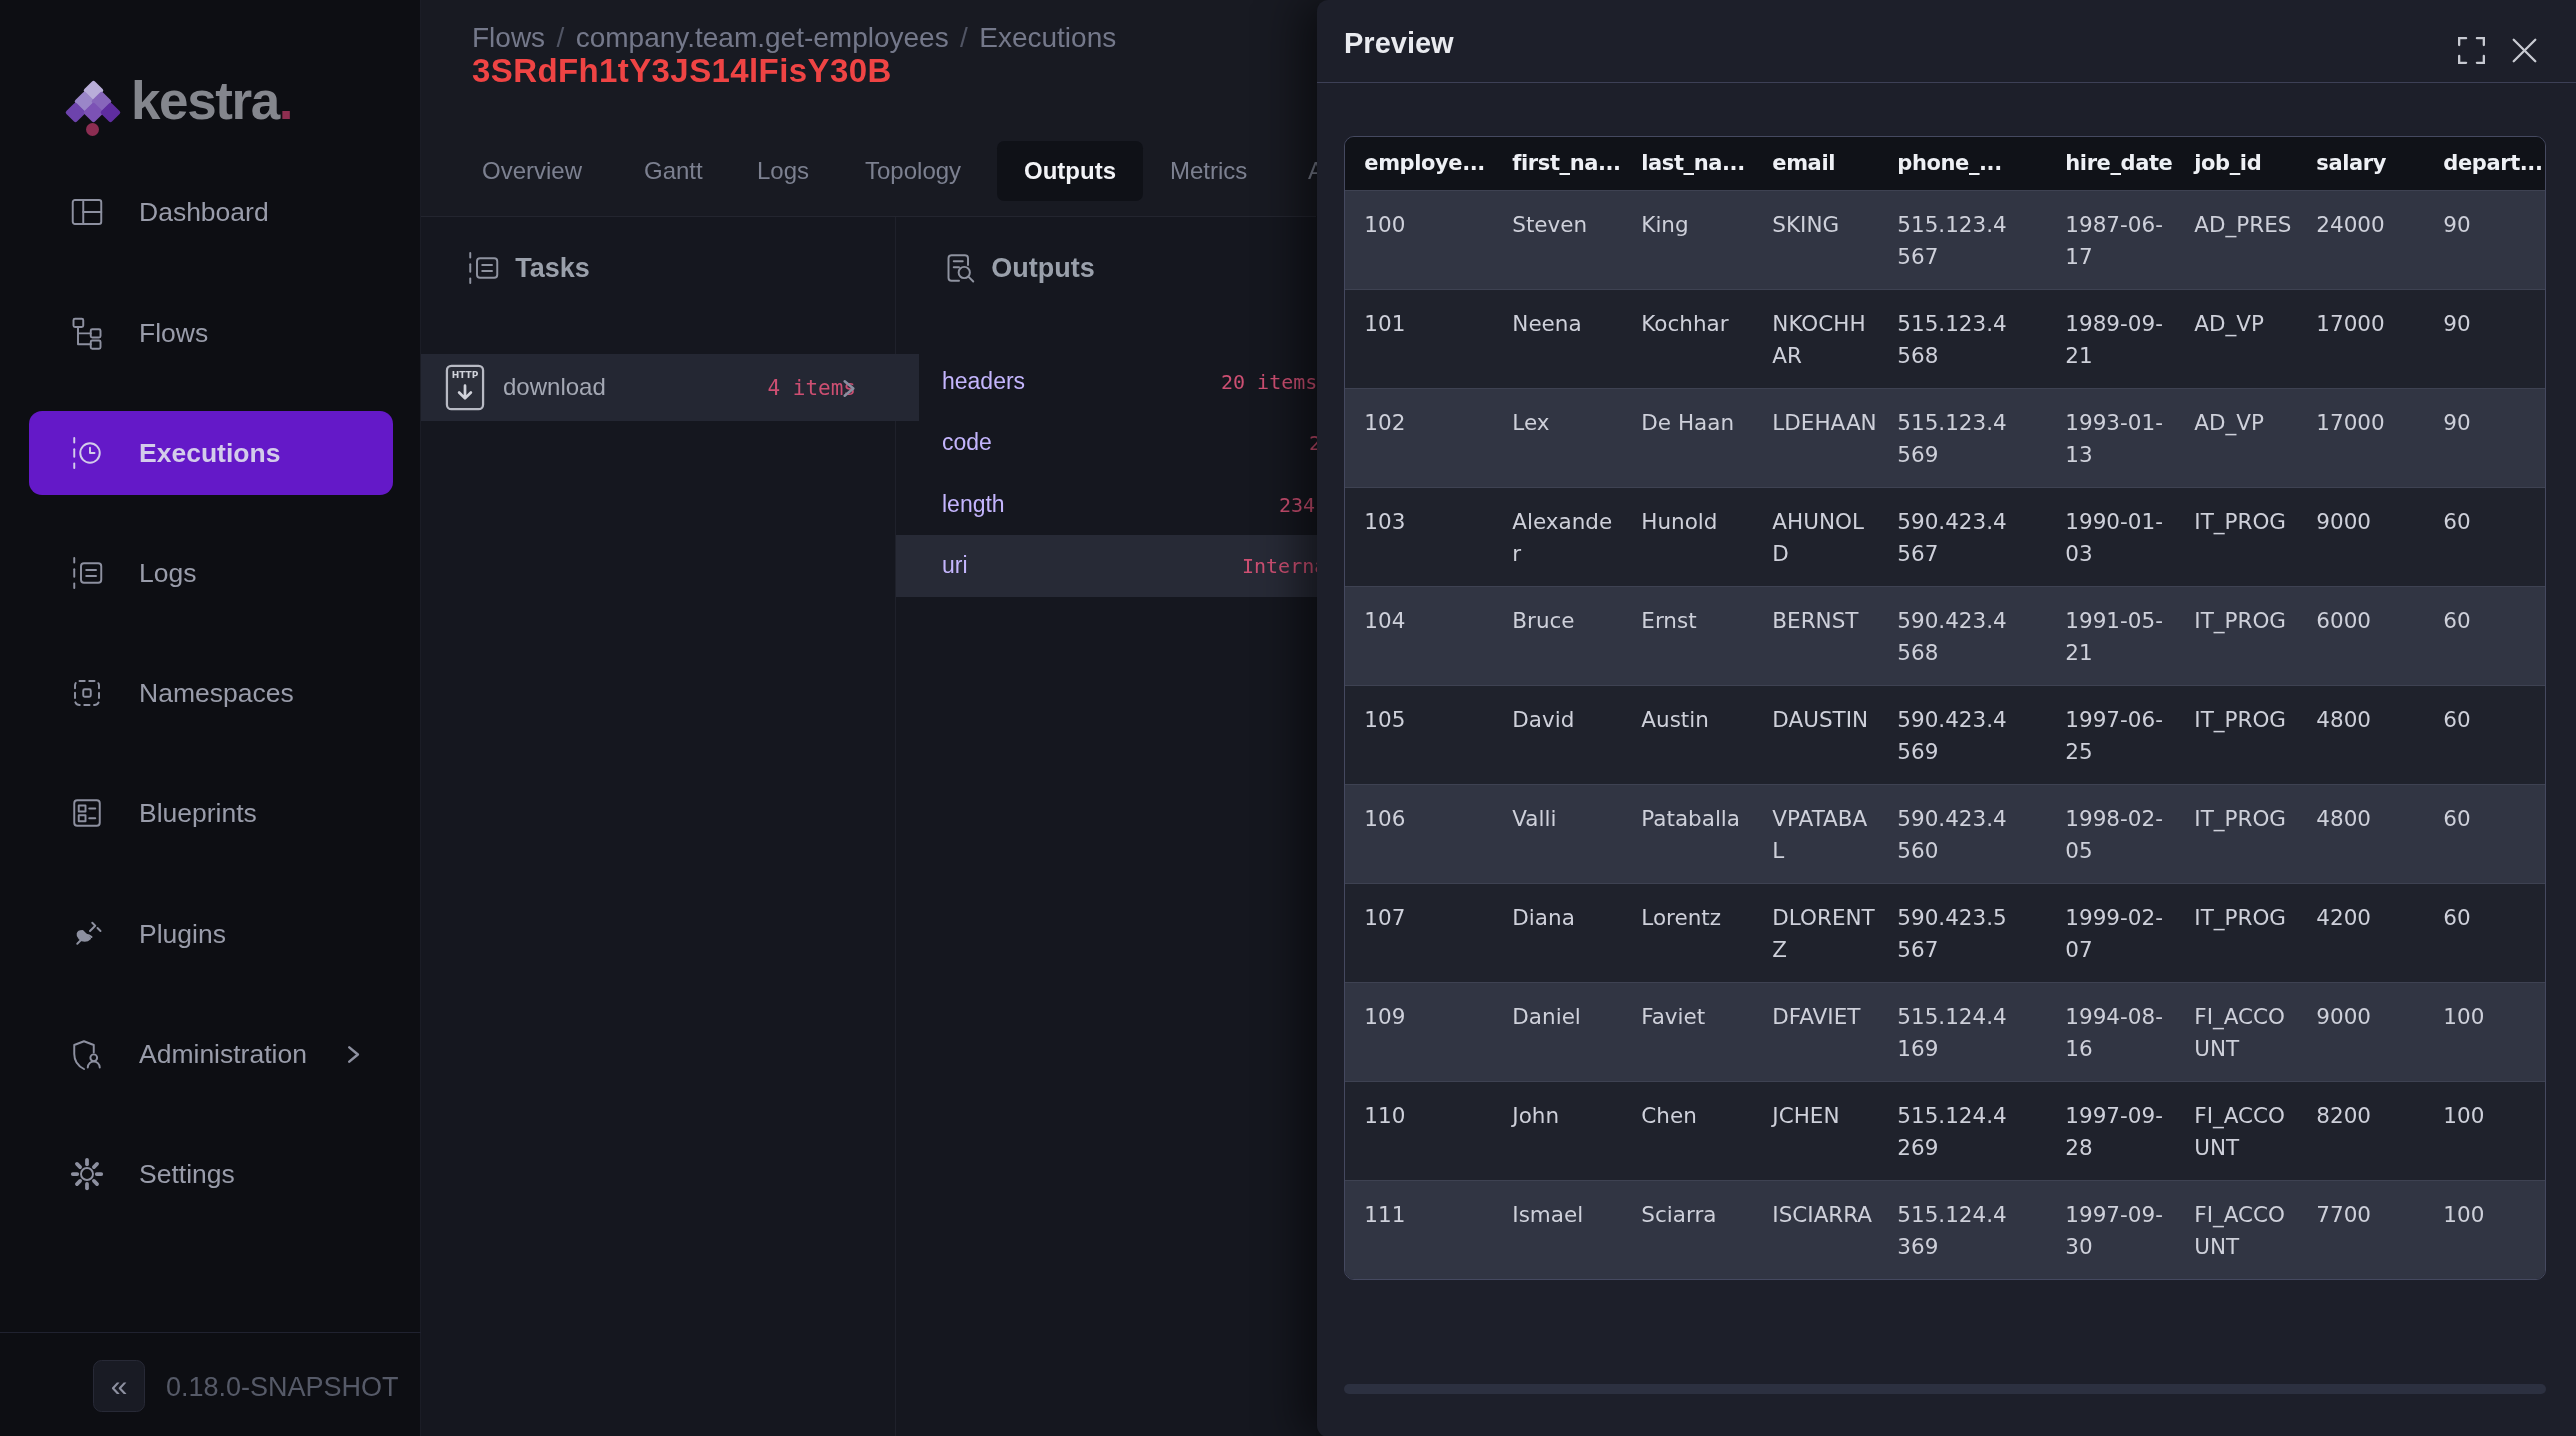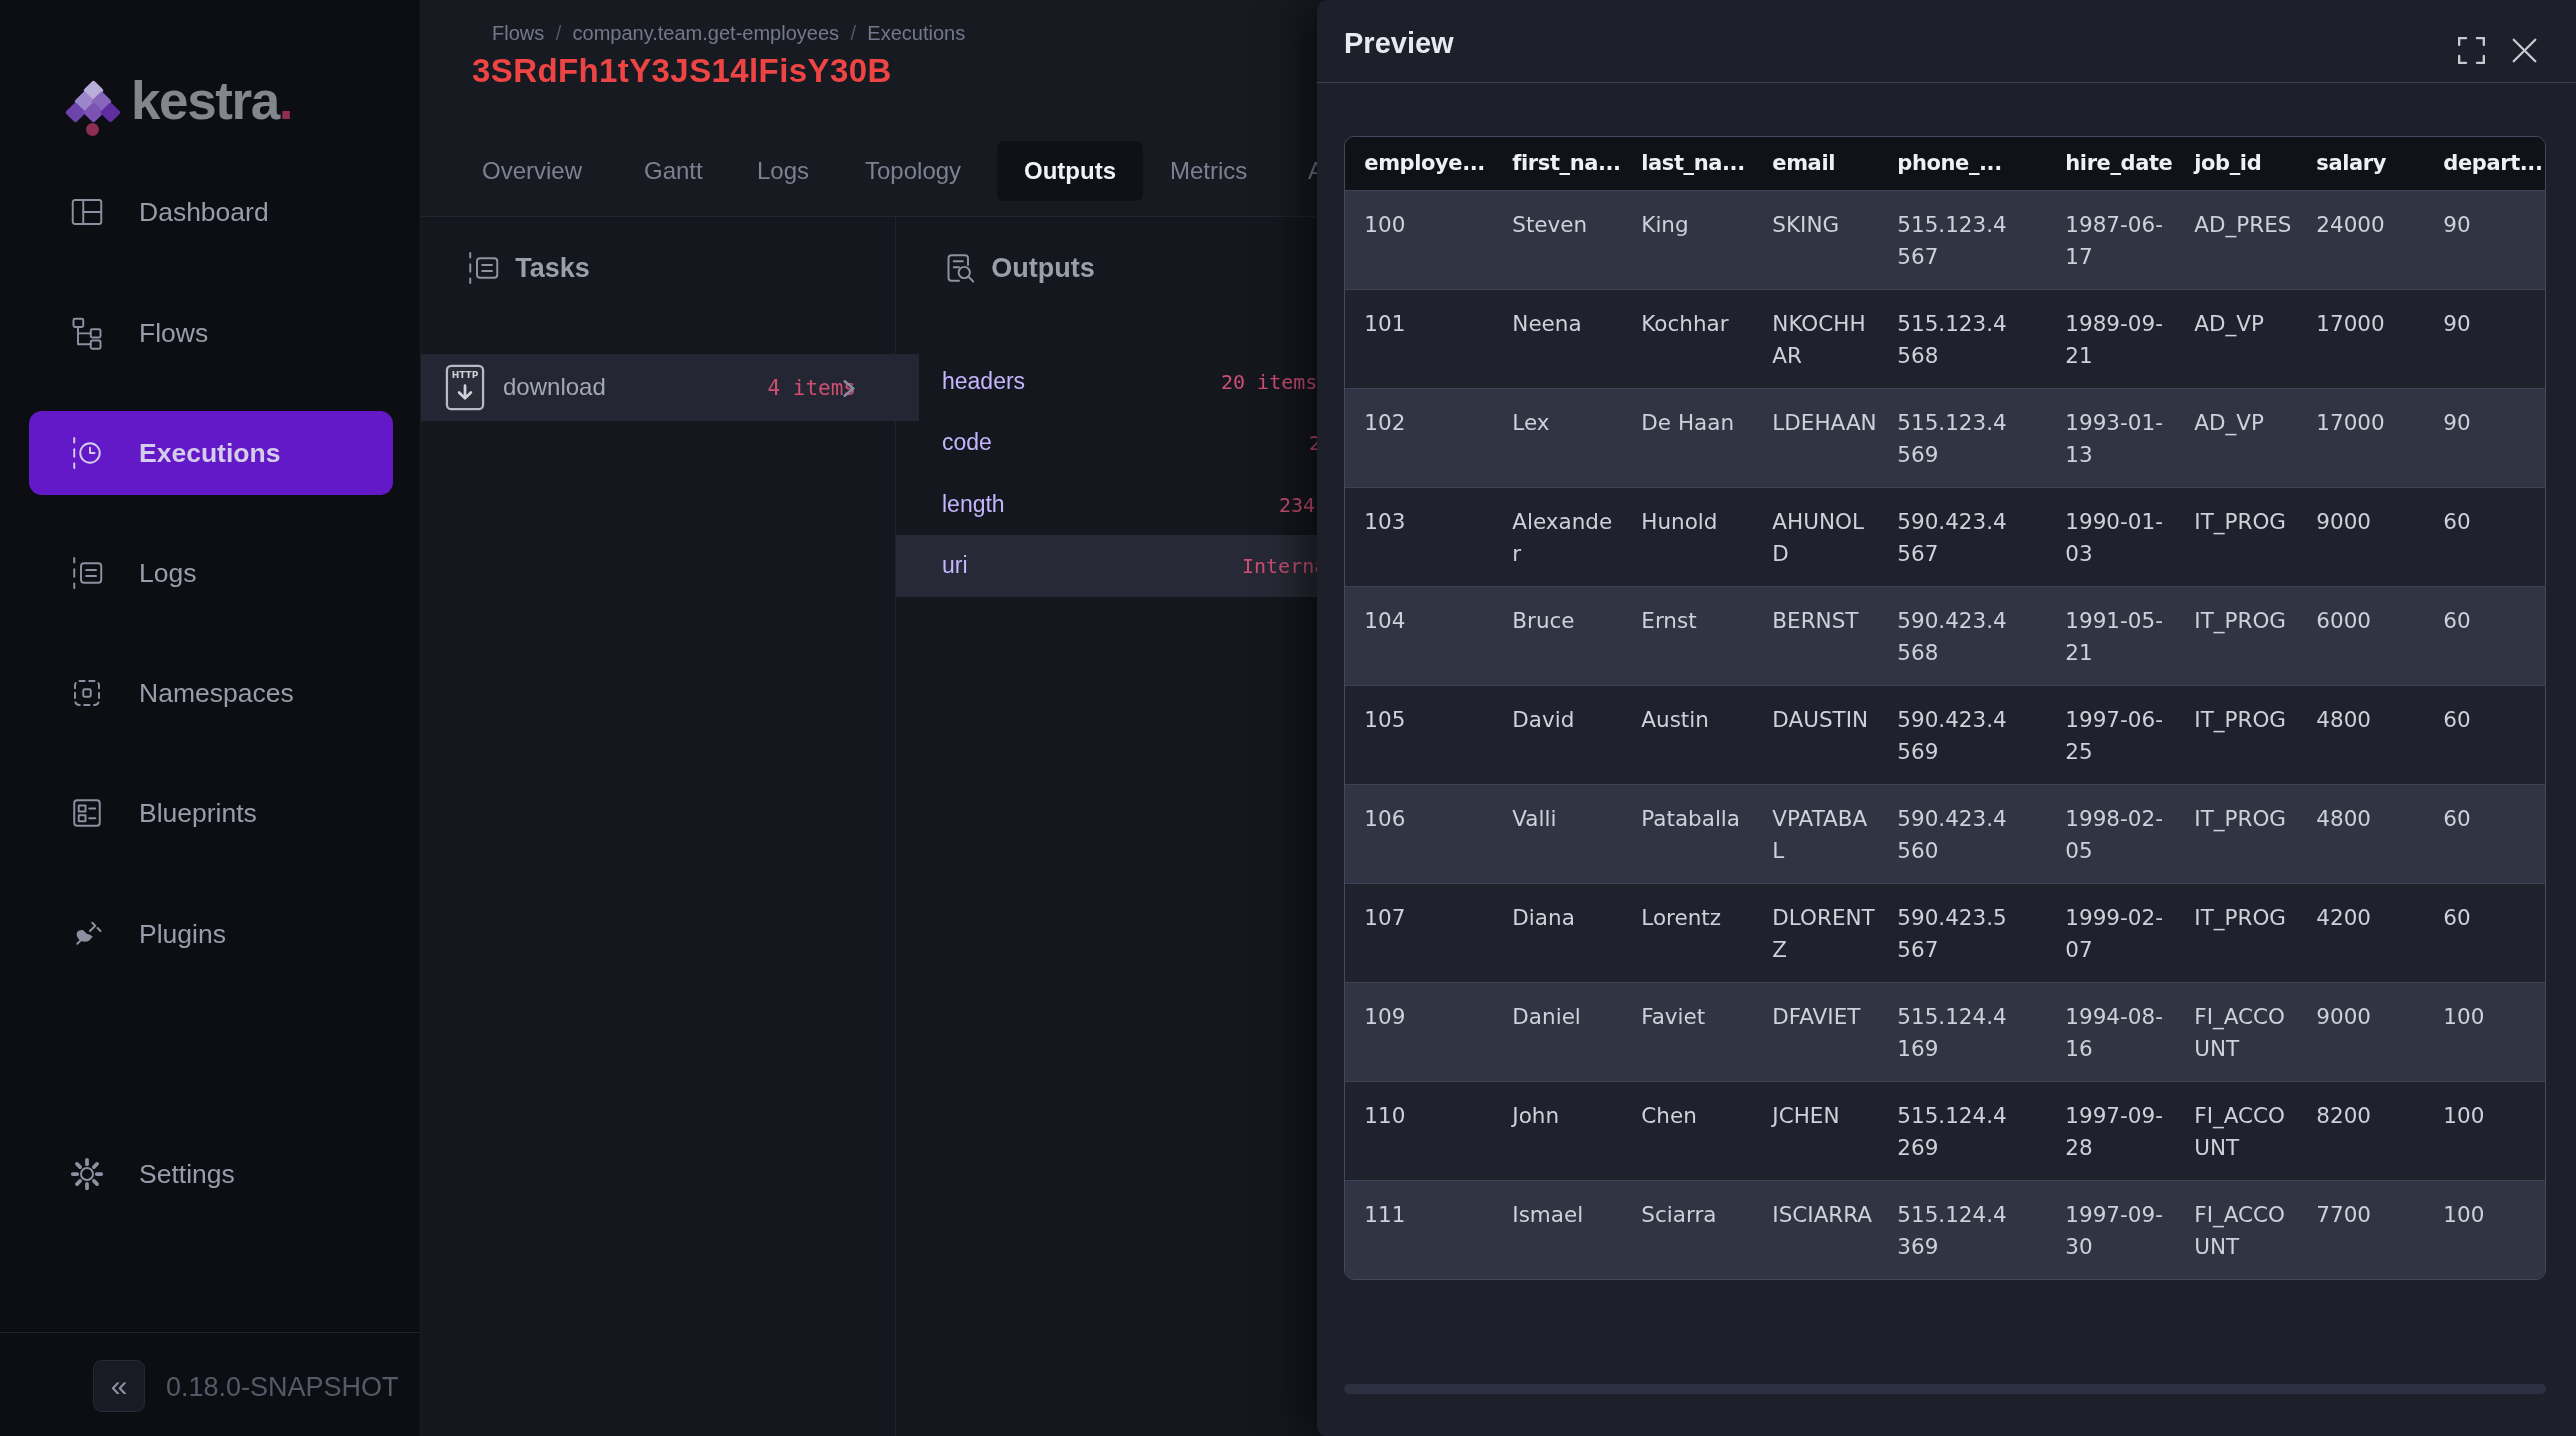--- a/index.html
+++ b/index.html
@@ -24,21 +24,21 @@
   .nav-item.active svg { stroke:#d3ccea; }
   .nav-chevron { margin-left:auto; margin-right:29px; }
   #sidebar-footer-line { position:absolute; left:0; top:1332px; width:421px; height:0.7px; background:#202230; }
   #collapse-btn { position:absolute; left:93px; top:1360px; width:52px; height:52px;
                   background:#191b24; border:0.7px solid #272936; border-radius:8.6px;
                   color:#8d90a0; font-size:30px; display:flex; align-items:center; justify-content:center; cursor:pointer; }
   #version { position:absolute; left:166px; top:1372px; font-size:27px; color:#565a68; }
 
   
   #topband { position:absolute; left:421px; top:0; width:2155px; height:216px; background:#181a22; }
-  #breadcrumb { position:absolute; left:492px; top:21.5px; font-size:20px; color:#74788a; }
+  #breadcrumb { position:absolute; left:472px; top:21.5px; font-size:28px; color:#74788a; }
   #breadcrumb .sep { color:#515564; padding:0 11.4px; }
   #page-title { position:absolute; left:472px; top:52px; font-size:33px; font-weight:700;
                 color:#ef4444; letter-spacing:0.4px; }
   #topband-divider { position:absolute; left:421px; top:216px; width:895px; height:0.7px; background:#23252f; }
   .tab { position:absolute; top:141px; height:60px; display:flex; align-items:center;
          font-size:24px; color:#7c8090; cursor:pointer; }
   .tab.active { background:#0f1117; border-radius:7.2px; padding:0 27px; color:#f2f3f7; font-weight:700; }
 
   
   #content { position:absolute; left:421px; top:217px; width:895px; height:1220px; background:#15171f; }
@@ -159,20 +159,31 @@
   <div class="nav-item" style="top:892px;">
     <svg class="nicon" viewBox="0 0 48 48">
       <path d="M18,20 l10,10 c-4,4 -10,4 -14,0 c-4,-4 -4,-10 4,-10 z" fill="#8d90a0"></path>
       <path d="M30,18 c4,-4 10,-4 14,0" transform="translate(-14,10)"></path>
       <line x1="31" y1="9" x2="35" y2="13"></line>
         <line x1="38" y1="16" x2="42" y2="20"></line>
       <path d="M28,20 l6,-6 M20,28 l-9,9"></path>
     </svg>
     <span class="nlabel">Plugins</span>
   </div>
+  <div class="nav-item" style="top:1012px;">
+    <svg class="nicon" viewBox="0 0 48 48">
+      <path d="M20,44 c-8,-4 -13,-10 -13,-20 v-12 l13,-5 l13,5 v10"></path>
+      <circle cx="33" cy="29" r="4.5"></circle>
+        <path d="M25,42 c0,-5 4,-8 8,-8 c4,0 8,3 8,8"></path>
+    </svg>
+    <span class="nlabel">Administration</span>
+    <svg class="nav-chevron" width="18.6" height="29" viewBox="0 0 26 40">
+      <path d="M6,10 l12,10 l-12,10" stroke="#8d90a0" stroke-width="3.5" fill="none" stroke-linecap="round" stroke-linejoin="round"></path>
+    </svg>
+  </div>
   <div class="nav-item" style="top:1132px;">
     <svg class="nicon" viewBox="0 0 48 48">
       <circle cx="24" cy="24" r="8"></circle>
       <g stroke-width="5">
         <line x1="24" y1="5" x2="24" y2="11"></line>
           <line x1="24" y1="37" x2="24" y2="43"></line>
         <line x1="5" y1="24" x2="11" y2="24"></line>
           <line x1="37" y1="24" x2="43" y2="24"></line>
         <line x1="10.6" y1="10.6" x2="14.8" y2="14.8"></line>
           <line x1="33.2" y1="33.2" x2="37.4" y2="37.4"></line>

